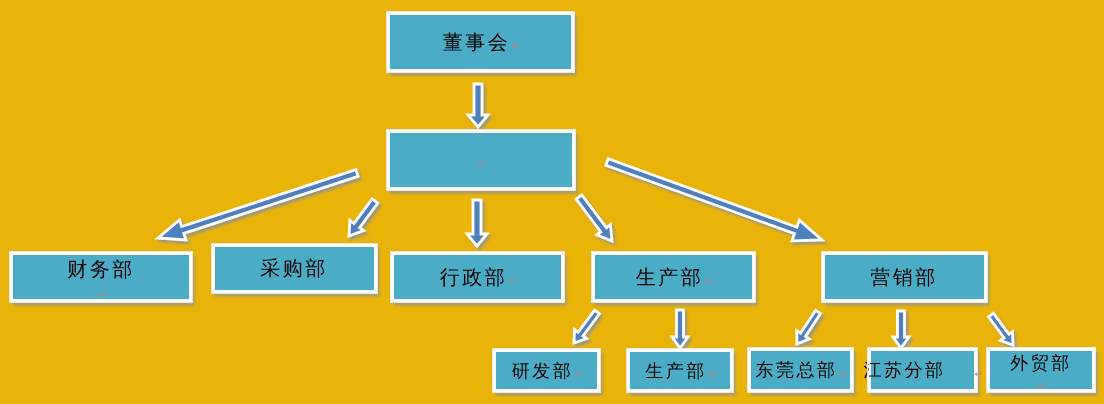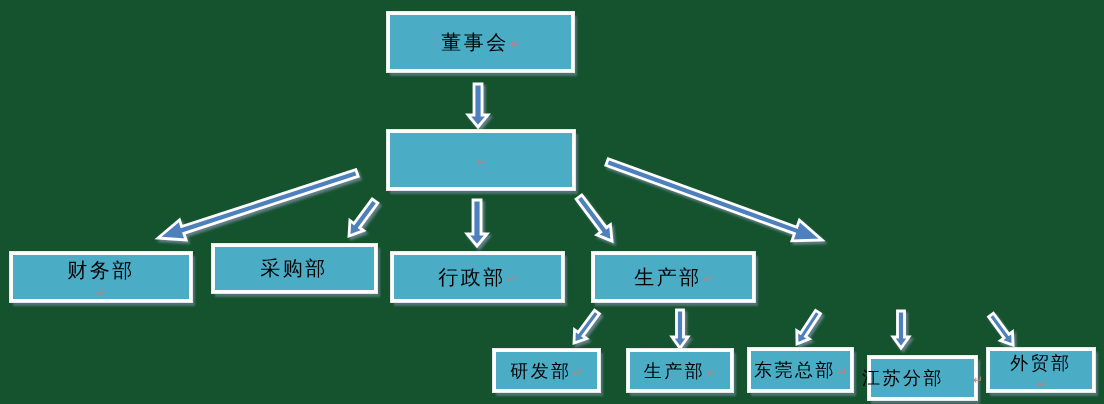--- a/index.html
+++ b/index.html
@@ -1,18 +1,18 @@
 <!DOCTYPE html>
 <html><head>
 <meta charset="utf-8">
 <style>
   html,body{margin:0;padding:0;background:#ffffff;}
   .stage{
-    position:relative;width:1104px;height:404px;background:#14532d;overflow:hidden;
-    font-family:Liberation Sans, sans-serif;
+    position:relative;width:1104px;height:404px;background:#eab308;overflow:hidden;
+    font-family:Liberation Mono, monospace;
   }
   .arrow-layer{position:absolute;left:0;top:0;width:1104px;height:404px;}
   .blockarrow{
     fill:var(--arrow-fill,#4e80bc);
     stroke:var(--arrow-outline,#ffffff);
     stroke-width:2.8;
     stroke-miterlimit:6;
     filter:url(#ds);
   }
   .node{
@@ -80,37 +80,41 @@
   <div class="node fs20" style="left:391px;top:252px;width:173px;height:50px;">
     <span class="lbl">行政部</span>
       <span class="pmark">↵</span>
   </div>
 
   <div class="node fs20" style="left:592px;top:252px;width:163px;height:50px;">
     <span class="lbl">生产部</span>
       <span class="pmark">↵</span>
   </div>
 
+  <div class="node fs20" style="left:822px;top:252px;width:165px;height:50px;">
+    <span class="lbl">营销部</span>
+      <span class="pmark"></span>
+  </div>
 
   <div class="node fs18" style="left:493px;top:349px;width:107px;height:43px;text-align:right;">
     <span class="lbl">研发部</span>
       <span class="pmark">↵</span>
   </div>
 
   <div class="node fs18" style="left:627px;top:349px;width:106px;height:43px;">
     <span class="lbl">生产部</span>
       <span class="pmark">↵</span>
   </div>
 
   <div class="node fs18" style="left:748px;top:348px;width:105px;height:44px;">
     <span class="lbl">东莞总部</span>
       <span class="pmark">↵</span>
   </div>
 
-  <div class="node fs18" style="left:868px;top:356px;width:109px;height:44px;gap:28px;">
+  <div class="node fs18" style="left:868px;top:348px;width:109px;height:44px;gap:28px;">
     <span class="lbl">江苏分部</span>
       <span class="pmark">↵</span>
   </div>
 
   <div class="node fs18" style="left:987px;top:348px;width:108px;height:44px;flex-direction:column;">
     <span class="lbl">外贸部</span>
       <span class="pmark">↵</span>
   </div>
 
 </div>

